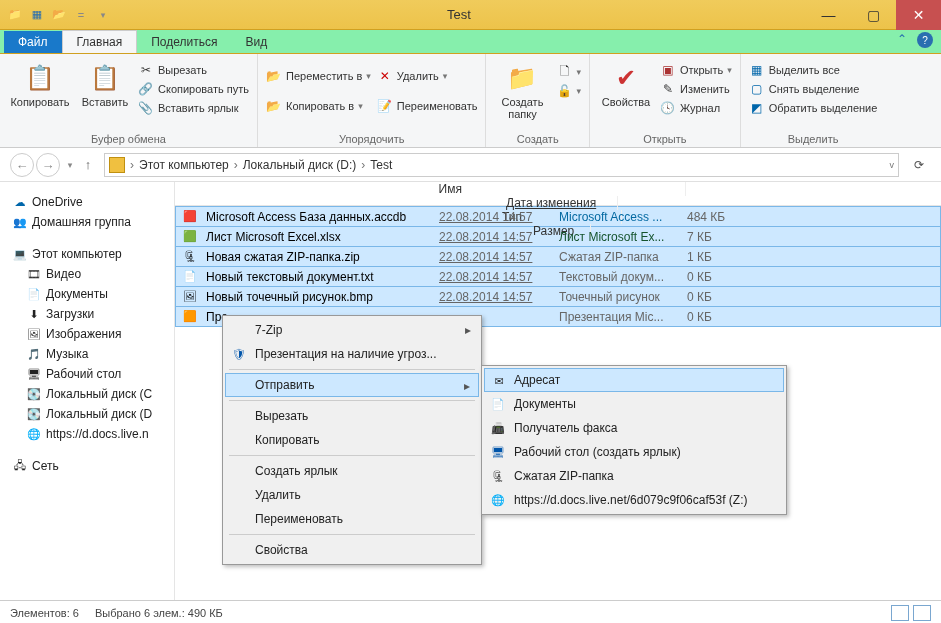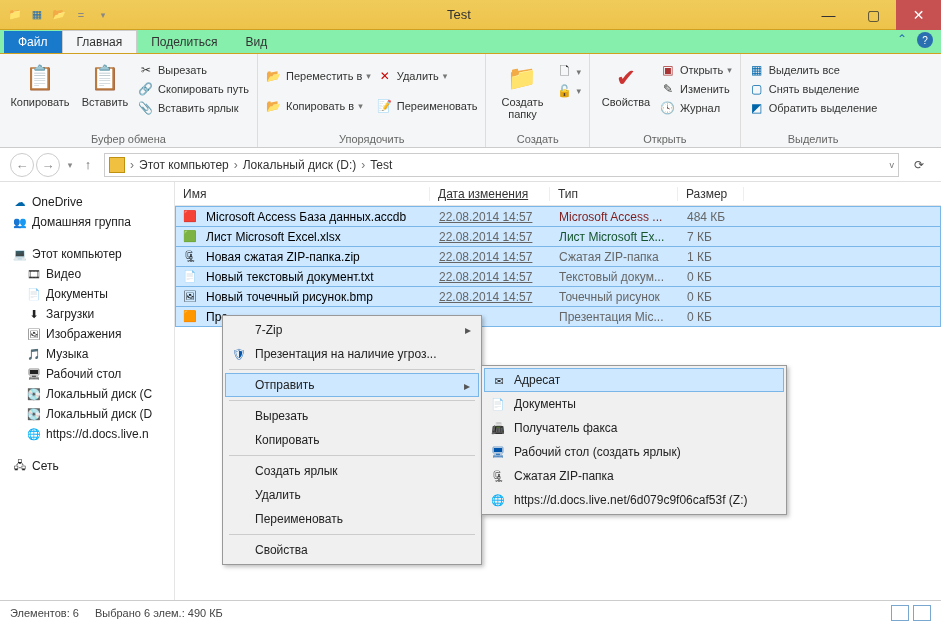--- a/index.html
+++ b/index.html
@@ -35,21 +35,21 @@
   .breadcrumb .fic { width: 16px; height: 16px; background: #f0c040; border: 1px solid #c09010; }
   .refresh { width: 24px; text-align: center; color: #555; }
   .search { width: 200px; height: 24px; border: 1px solid #ccc; padding: 0 6px; font-size: 12px; color: #888; display: flex; align-items: center; }
   .content { display: flex; height: 418px; }
   .navpane { width: 175px; border-right: 1px solid #e5e5e5; padding: 10px 4px; overflow: hidden; }
   .navitem { display: flex; align-items: center; gap: 4px; padding: 2px 2px 2px 22px; font-size: 12px; color: #222; white-space: nowrap; }
   .navitem.hdr { padding-left: 8px; font-weight: normal; }
   .navitem .nic { width: 16px; height: 16px; display: inline-flex; align-items: center; justify-content: center; font-size: 11px; }
   .navgap { height: 12px; }
   .listpane { flex: 1; position: relative; }
-  .colhdr { display: flex; height: 24px; border-bottom: 1px solid #e5e5e5; align-items: center; font-size: 12px; color: #333; }
+  .colhdr { display: flex; height: 24px; border-bottom: 1px solid #e5e5e5; align-items: center; font-size: 12px; color: #333; flex-direction: column; }
   .colhdr div { padding: 0 8px; border-right: 1px solid #eee; }
   .col-name { width: 255px; }
   .col-date { width: 120px; text-decoration: underline; }
   .col-type { width: 128px; }
   .col-size { width: 66px; }
   .filerow { display: flex; height: 21px; align-items: center; font-size: 12px; background: #cde8ff; border: 1px solid #7ab7e8; margin-bottom: -1px; }
   .filerow .cell { padding: 0 8px; white-space: nowrap; overflow: hidden; text-overflow: ellipsis; }
   .filerow .fic2 { width: 16px; height: 16px; margin-left: 6px; flex-shrink: 0; display: inline-flex; align-items: center; justify-content: center; font-size: 11px; }
   .ctxmenu { position: absolute; background: #f0f0f0; border: 1px solid #999; box-shadow: 2px 2px 4px rgba(0,0,0,.25); font-size: 12px; padding: 2px; }
   .ctxmenu .mi { padding: 5px 24px 5px 30px; position: relative; color: #222; white-space: nowrap; }
@@ -299,21 +299,21 @@
       <div class="col-name">Имя</div>
       <div class="col-date">Дата изменения</div>
       <div class="col-type">Тип</div>
       <div class="col-size">Размер</div>
     </div>
     <div id="filerows">
         <div class="filerow">
           <span class="fic2">🟥</span>
     <div class="cell" style="width:233px">Microsoft Access База данных.accdb</div>
     <div class="cell col-date" style="color:#666">22.08.2014 14:57</div>
-    <div class="cell col-type" style="color:#7f1d1d">Microsoft Access ...</div>
+    <div class="cell col-type" style="color:#0369a1">Microsoft Access ...</div>
     <div class="cell col-size" style="color:#666">484 КБ</div>
         </div>
         <div class="filerow">
           <span class="fic2">🟩</span>
     <div class="cell" style="width:233px">Лист Microsoft Excel.xlsx</div>
     <div class="cell col-date" style="color:#666">22.08.2014 14:57</div>
     <div class="cell col-type" style="color:#14532d">Лист Microsoft Ex...</div>
     <div class="cell col-size" style="color:#666">7 КБ</div>
         </div>
         <div class="filerow">

